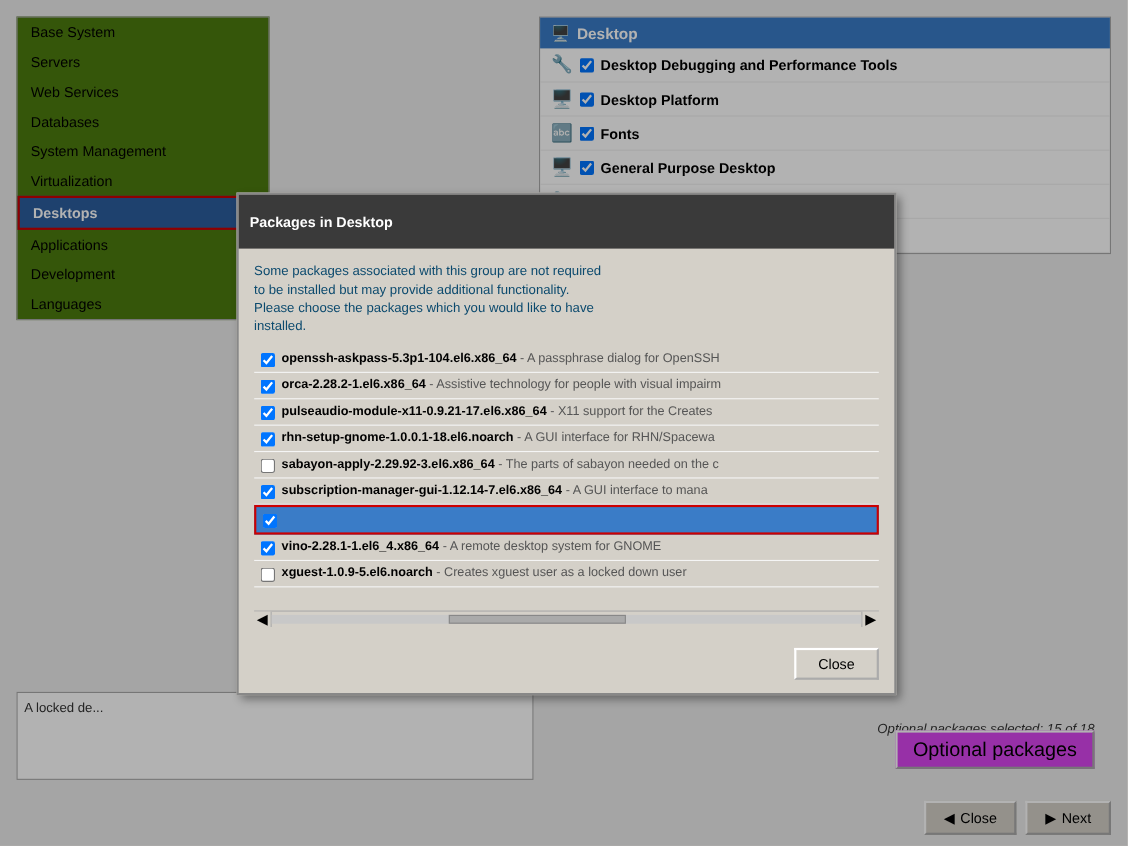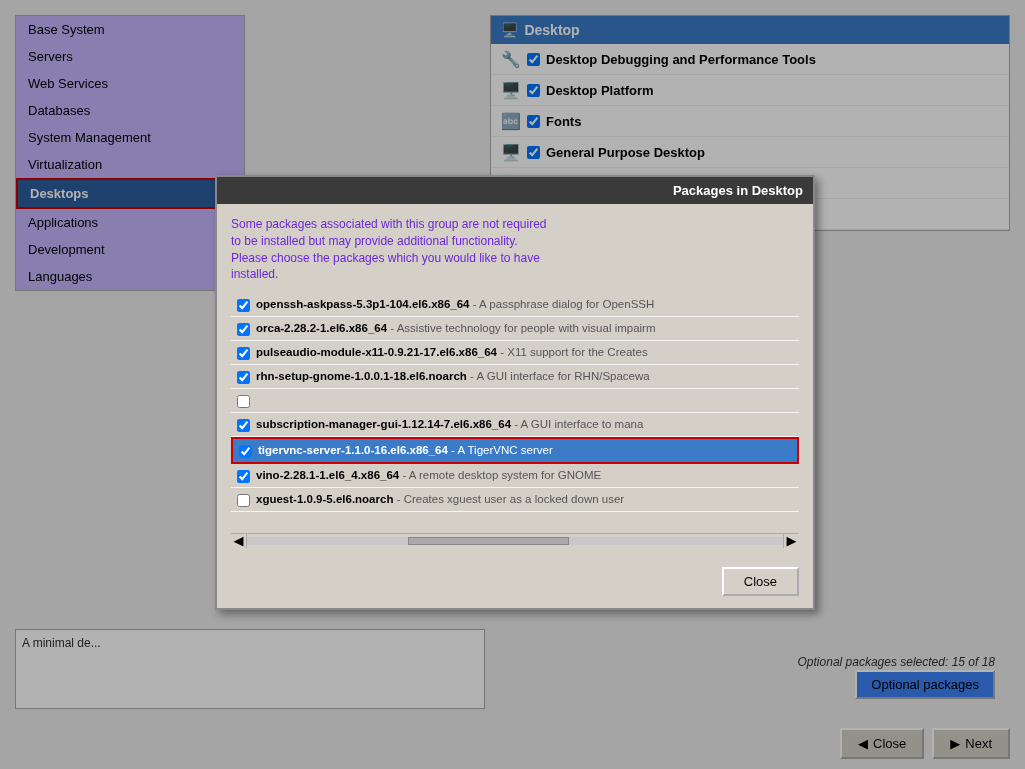--- a/index.html
+++ b/index.html
@@ -20,21 +20,21 @@
       background: #ececec;
       padding: 15px;
     }
 
     
     .category-panel {
       position: absolute;
       top: 15px;
       left: 15px;
       width: 230px;
-      background: #c4b5fd;
+      background: #4d7c0f;
       border: 1px solid #aaa;
     }
 
     .category-item {
       padding: 6px 12px;
       cursor: pointer;
       font-size: 13px;
       color: #000;
     }
     .category-item.selected {
@@ -110,24 +110,24 @@
       right: 15px;
       font-style: italic;
       font-size: 12px;
       color: #333;
     }
 
     .optional-btn {
       position: absolute;
       bottom: 50px;
       right: 15px;
-      background: #3b82f6;
+      background: #d946ef;
       border: 2px outset #fff;
       padding: 5px 14px;
-      font-size: 13px;
+      font-size: 18px;
       cursor: pointer;
       text-align: center;
     }
 
     .nav-buttons {
       position: absolute;
       bottom: 10px;
       right: 15px;
       display: flex;
       gap: 8px;
@@ -159,31 +159,31 @@
       background: #d4d0c8;
       border: 2px solid #888;
       box-shadow: 4px 4px 8px rgba(0,0,0,0.4);
     }
 
     .modal-titlebar {
       background: #3a3a3a;
       color: white;
       font-weight: bold;
       font-size: 13px;
-      padding: 6px 10px;
-      text-align: right;
+      padding: 17px 10px;
+      text-align: left;
     }
 
     .modal-body {
       padding: 12px 14px;
     }
 
     .modal-description {
       font-size: 12px;
-      color: #6d28d9;
+      color: #0c4a6e;
       margin-bottom: 10px;
       line-height: 1.4;
     }
 
     .package-item {
       padding: 4px 6px;
       display: flex;
       align-items: flex-start;
       gap: 6px;
       font-size: 11.5px;
@@ -315,21 +315,21 @@
       <span class="item-label">Graphical Administration Tools</span>
     </div>
     <div class="desktop-item">
       <span class="item-icon">🔧</span>
       <input type="checkbox" checked="" style="">
       <span class="item-label">compatibility</span>
     </div>
   </div>
 
   <div class="description-box">
-    <span>A minimal de...</span>
+    <span>A locked de...</span>
   </div>
 
   <div class="optional-status" style="position:absolute;bottom:100px;right:30px;">Optional packages selected: 15 of 18</div>
 
   <button class="optional-btn" style="position:absolute;bottom:70px;right:30px;">Optional packages</button>
 
   <div class="nav-buttons">
     <button class="nav-btn">
       <span>◀</span>
       <span>Close</span>
@@ -361,28 +361,28 @@
           <div class="package-item">
             <input type="checkbox" checked="" style="">
             <span><span class="package-name">pulseaudio-module-x11-0.9.21-17.el6.x86_64</span> <span class="package-desc">- X11 support for the Creates</span></span>
           </div>
           <div class="package-item">
             <input type="checkbox" checked="" style="">
             <span><span class="package-name">rhn-setup-gnome-1.0.0.1-18.el6.noarch</span> <span class="package-desc">- A GUI interface for RHN/Spacewa</span></span>
           </div>
           <div class="package-item">
             <input type="checkbox" style="">
+            <span><span class="package-name">sabayon-apply-2.29.92-3.el6.x86_64</span> <span class="package-desc">- The parts of sabayon needed on the c</span></span>
           </div>
           <div class="package-item">
             <input type="checkbox" checked="" style="">
             <span><span class="package-name">subscription-manager-gui-1.12.14-7.el6.x86_64</span> <span class="package-desc">- A GUI interface to mana</span></span>
           </div>
           <div class="package-item selected">
             <input type="checkbox" checked="" style="">
-            <span><span class="package-name">tigervnc-server-1.1.0-16.el6.x86_64</span> <span class="package-desc">- A TigerVNC server</span></span>
           </div>
           <div class="package-item">
             <input type="checkbox" checked="" style="">
             <span><span class="package-name">vino-2.28.1-1.el6_4.x86_64</span> <span class="package-desc">- A remote desktop system for GNOME</span></span>
           </div>
           <div class="package-item">
             <input type="checkbox" style="">
             <span><span class="package-name">xguest-1.0.9-5.el6.noarch</span> <span class="package-desc">- Creates xguest user as a locked down user</span></span>
           </div>
         </div>

